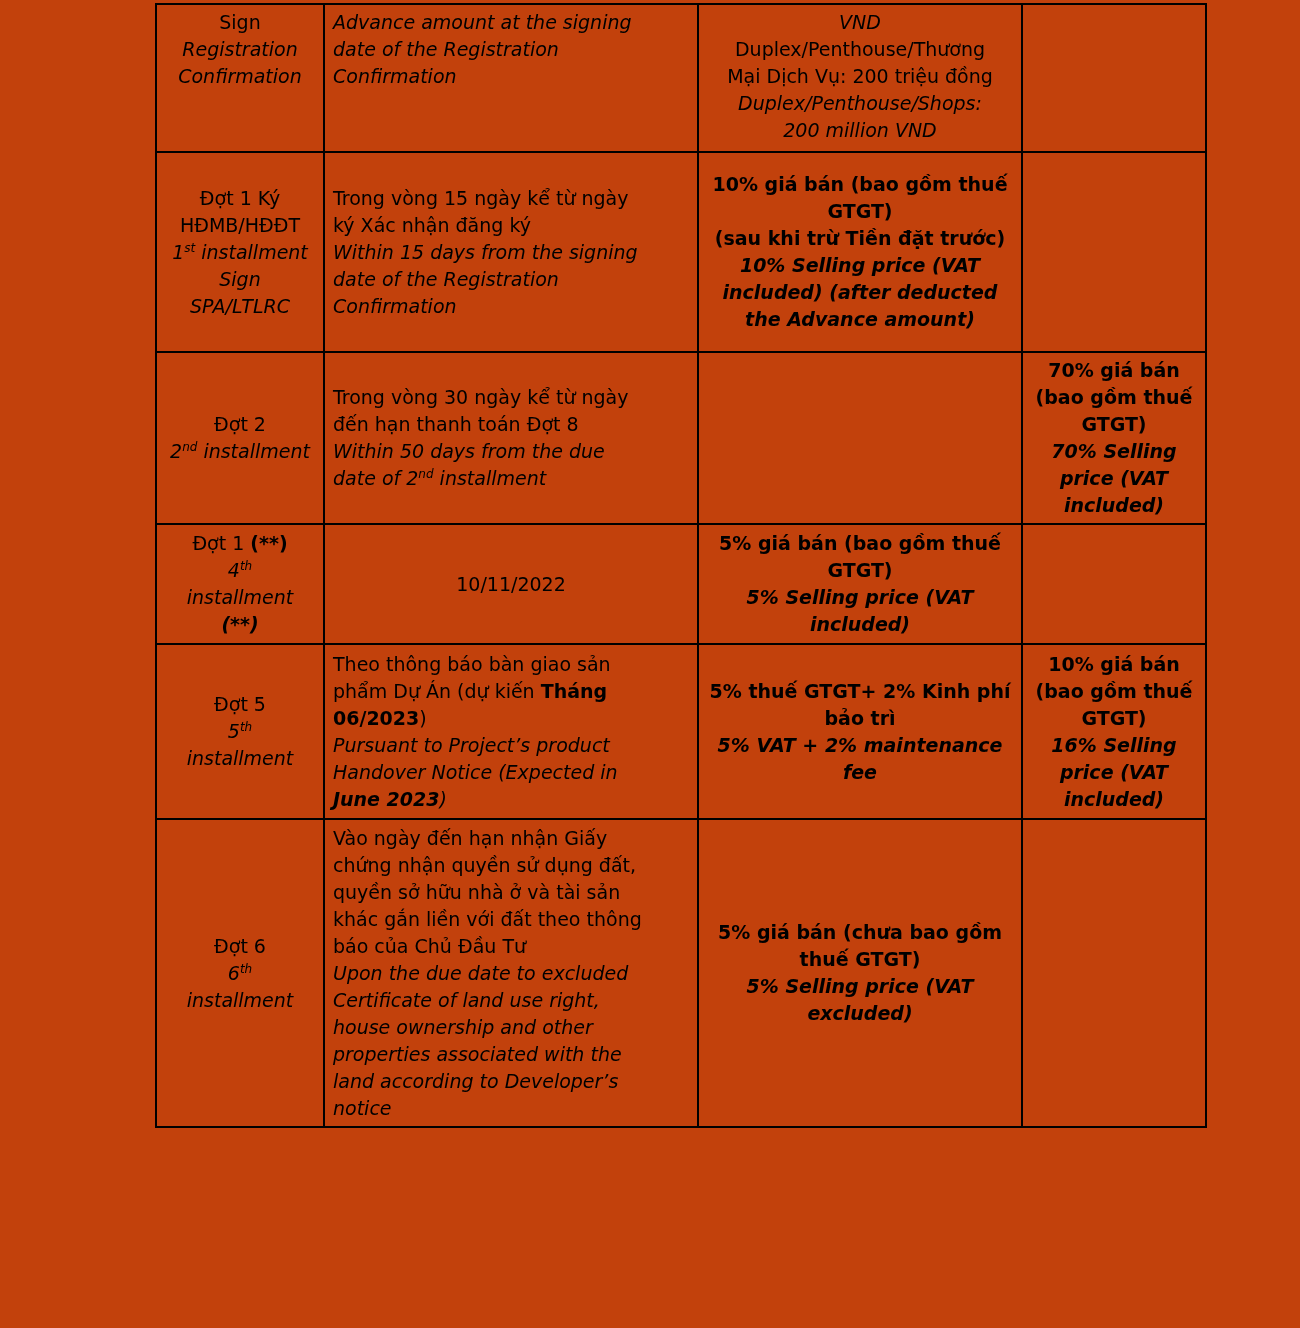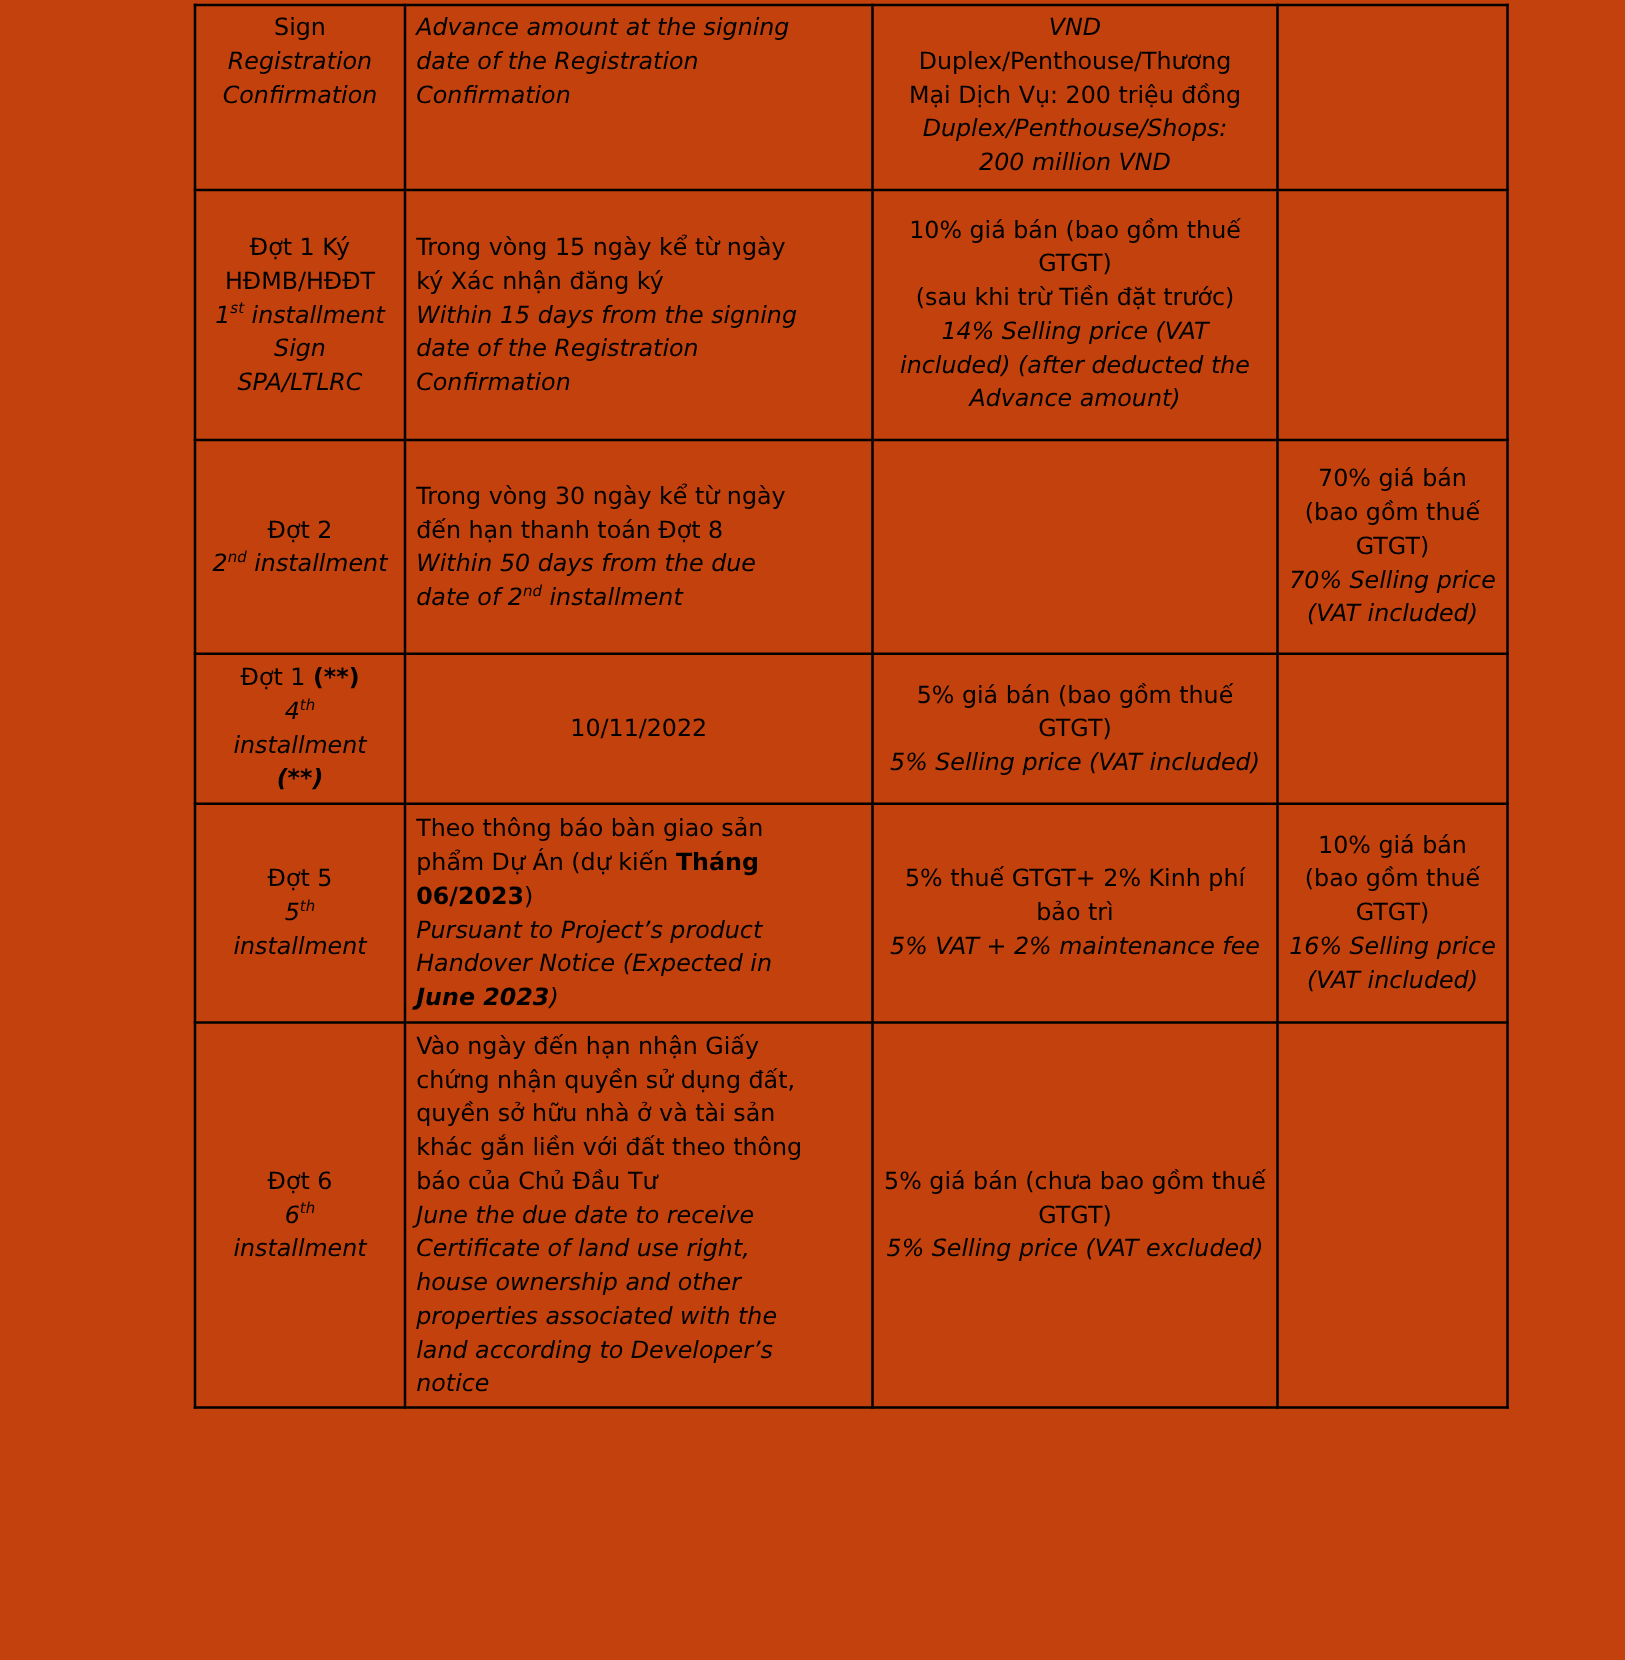--- a/index.html
+++ b/index.html
@@ -28,21 +28,21 @@
     padding: 4px 8px;
     overflow: hidden;
   }
   .c  { text-align: center; }
   .lft{ text-align: left; }
   .top{ vertical-align: top; }
   .it { font-style: italic; }
   .b  { font-weight: bold; }
   .sup{ font-size: 12px; vertical-align: super; line-height: 0; }
   .line { display: block; }
-  .para { display: block; }
+  .para { display: block; font-weight: bold; }
 </style>
 </head>
 <body>
 
 <div class="page">
   <table class="schedule">
     <colgroup>
       <col style="width:168px">
       <col style="width:374px">
       <col style="width:324px">
@@ -82,21 +82,21 @@
       <td class="lft">
         <span class="line">Trong vòng 15 ngày kể từ ngày</span>
         <span class="line">ký Xác nhận đăng ký</span>
         <span class="line it">Within 15 days from the signing</span>
         <span class="line it">date of the Registration</span>
         <span class="line it">Confirmation</span>
       </td>
       <td class="c">
         <span class="para">10% giá bán (bao gồm thuế GTGT)</span>
         <span class="para">(sau khi trừ Tiền đặt trước)</span>
-        <span class="para it">14% Selling price (VAT included) (after deducted the Advance amount)</span>
+        <span class="para it">10% Selling price (VAT included) (after deducted the Advance amount)</span>
       </td>
       <td class="c"></td>
     </tr>
 
     <tr style="height:171px">
       <td class="c">
         <span class="line">Đợt 2</span>
         <span class="line it"><span>2</span><span class="sup">nd</span><span> installment</span></span>
       </td>
       <td class="lft">
@@ -159,21 +159,21 @@
         <span class="line">Đợt 6</span>
         <span class="line it"><span>6</span><span class="sup">th</span></span>
         <span class="line it">installment</span>
       </td>
       <td class="lft">
         <span class="line">Vào ngày đến hạn nhận Giấy</span>
         <span class="line">chứng nhận quyền sử dụng đất,</span>
         <span class="line">quyền sở hữu nhà ở và tài sản</span>
         <span class="line">khác gắn liền với đất theo thông</span>
         <span class="line">báo của Chủ Đầu Tư</span>
-        <span class="line it">June the due date to receive</span>
+        <span class="line it">Upon the due date to excluded</span>
         <span class="line it">Certificate of land use right,</span>
         <span class="line it">house ownership and other</span>
         <span class="line it">properties associated with the</span>
         <span class="line it">land according to Developer’s</span>
         <span class="line it">notice</span>
       </td>
       <td class="c">
         <span class="para">5% giá bán (chưa bao gồm thuế GTGT)</span>
         <span class="para it">5% Selling price (VAT excluded)</span>
       </td>

